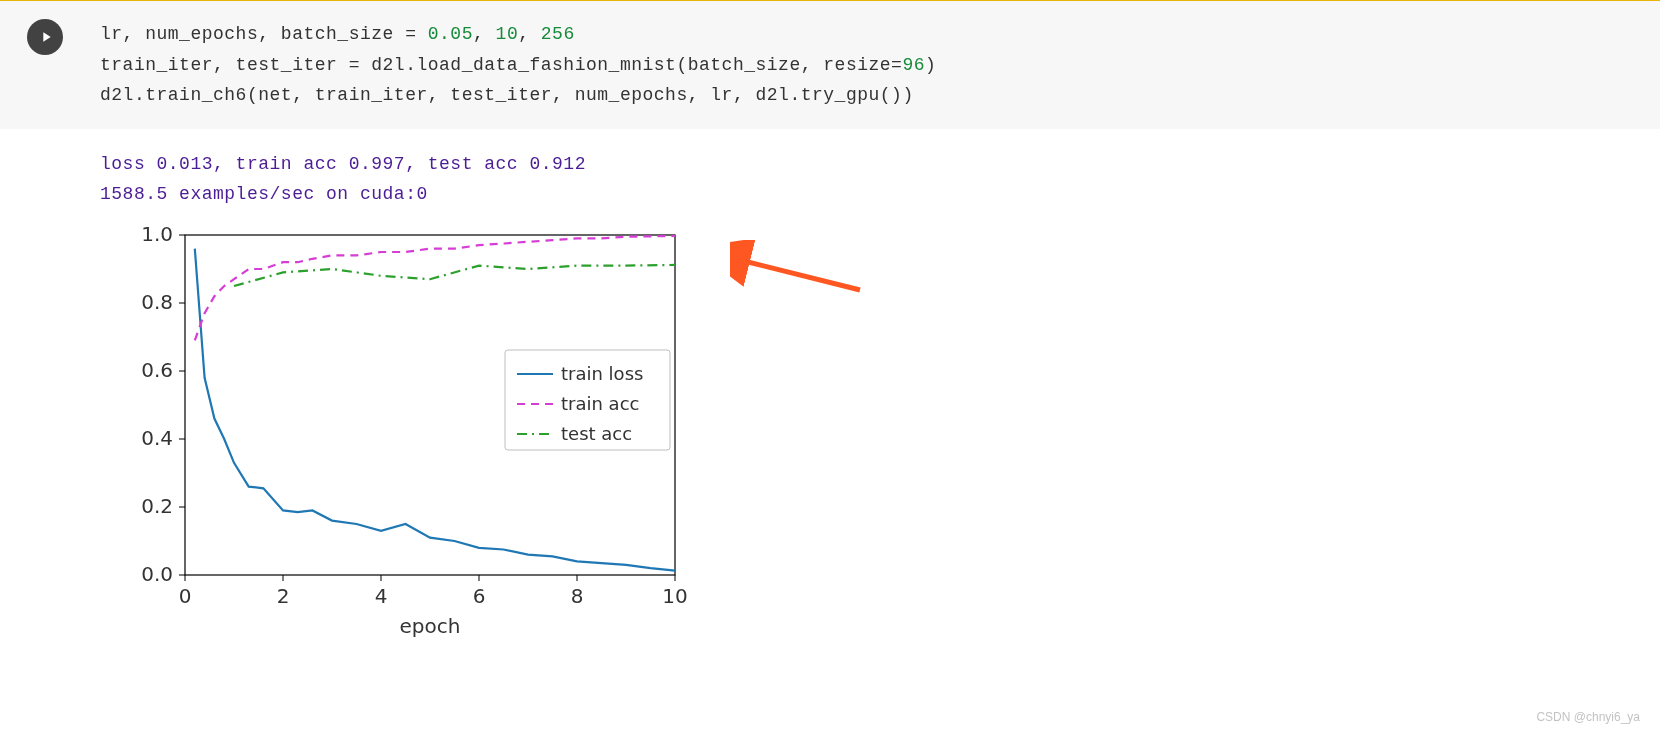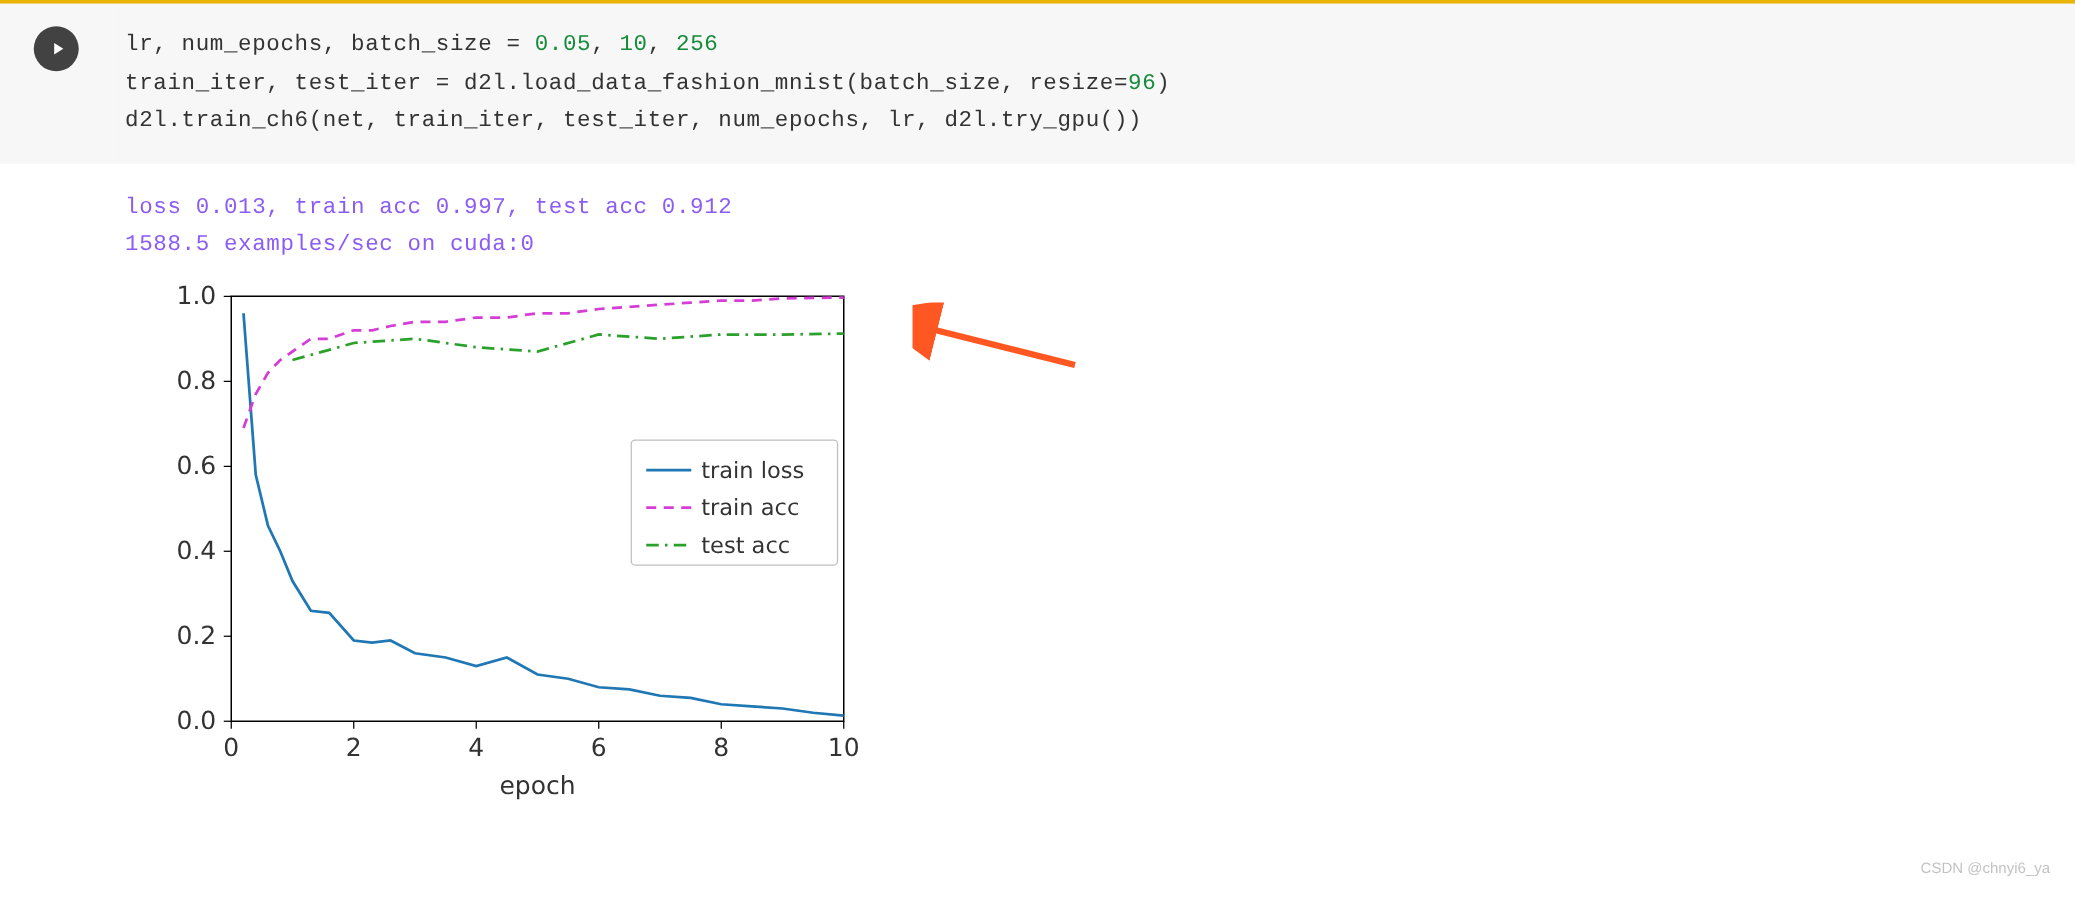--- a/index.html
+++ b/index.html
@@ -6,21 +6,21 @@
   body {
     margin: 0;
     padding: 0;
     font-family: Menlo, Monaco, "Courier New", monospace;
     font-size: 18px;
     background: #fff;
     width: 1660px;
   }
   .cell {
     display: flex;
-    border-top: 3px solid #eab308;
+    border-top: 1px solid #eab308;
   }
   .gutter {
     width: 90px;
     background: #f7f7f7;
     padding-top: 18px;
     display: flex;
     justify-content: center;
     flex-shrink: 0;
   }
   .run-btn {
@@ -42,21 +42,21 @@
     line-height: 1.7;
     letter-spacing: 0.5px;
     color: #333;
   }
   .tok-num { color: #158b3a; }
   .output-area {
     padding: 20px 0 0 100px;
     white-space: pre;
     line-height: 1.7;
     letter-spacing: 0.5px;
-    color: #8b5cf6;
+    color: #4c1d95;
   }
   .chart-row {
     display: flex;
     align-items: flex-start;
     padding-left: 80px;
     padding-top: 10px;
   }
   .chart-svg { flex-shrink: 0; }
   .annotation {
     display: flex;
@@ -69,21 +69,21 @@
     color: #ff5722;
     font-family: "PingFang SC", "Microsoft YaHei", sans-serif;
     font-size: 26px;
     margin-left: 80px;
     margin-top: 30px;
     white-space: nowrap;
   }
   .watermark {
     position: absolute;
     right: 20px;
-    top: 687px;
+    top: 710px;
     font-family: sans-serif;
     font-size: 12px;
     color: rgba(120,120,120,0.45);
   }
 </style>
 </head>
 <body>
 
 <div class="cell">
   <div class="gutter">

